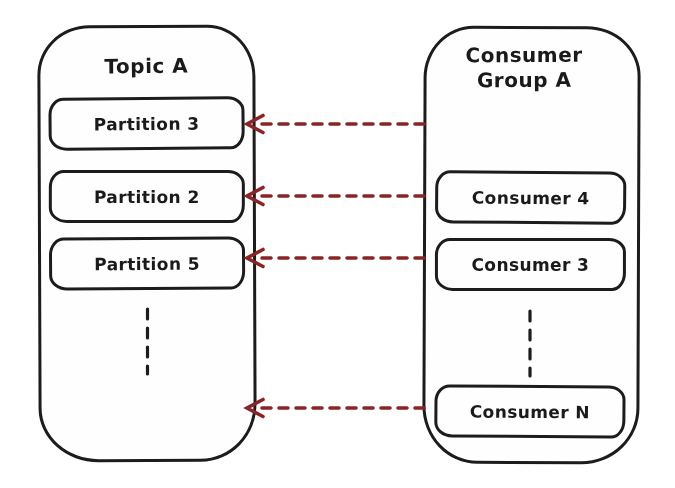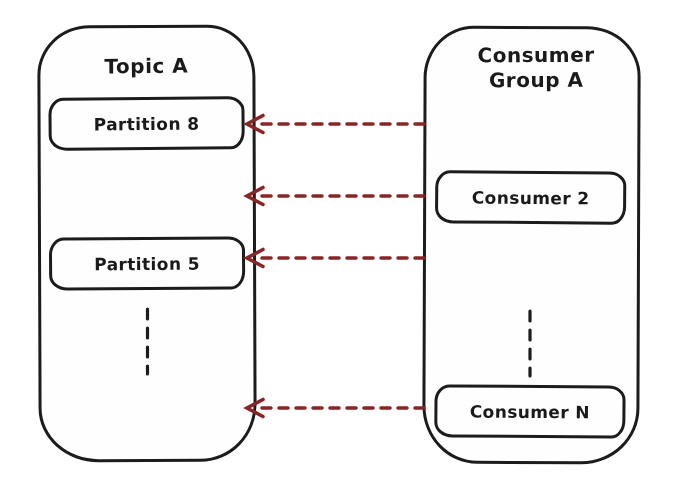--- a/index.html
+++ b/index.html
@@ -47,21 +47,21 @@
     font-weight: 600;
     letter-spacing: 0.5px;
     line-height: 1.25;
     transform: rotate(-0.5deg);
   }
   .group-left .group-title {
     top: 26px;
   }
   .group-right .group-title {
     top: 14px;
-    left: 32px;
+    left: 20px;
     width: 155px;
     right: auto;
   }
   .node-box {
     position: absolute;
     border: 3px solid #1c1c1c;
     border-radius: 15px 17px 14px 18px / 17px 14px 18px 15px;
     background: #fefefe;
     box-sizing: border-box;
     width: 196px;
@@ -89,31 +89,37 @@
   }
 </style>
 </head>
 <body>
 
 <div class="canvas">
 
   <div class="group-container group-left">
     <div class="group-title">Topic A</div>
     <div class="node-box pos-1">
-      <span>Partition 8</span>
+      <span>Partition 3</span>
+    </div>
+    <div class="node-box pos-2">
+      <span>Partition 2</span>
     </div>
     <div class="node-box pos-3">
       <span>Partition 5</span>
     </div>
   </div>
 
   <div class="group-container group-right">
     <div class="group-title">Consumer Group A</div>
     <div class="node-box pos-2">
-      <span>Consumer 2</span>
+      <span>Consumer 4</span>
+    </div>
+    <div class="node-box pos-3">
+      <span>Consumer 3</span>
     </div>
     <div class="node-box pos-n">
       <span>Consumer N</span>
     </div>
   </div>
 
   <svg class="overlay-svg" width="675" height="488" viewBox="0 0 675 488">
 
     <g fill="none" stroke-width="3.2" stroke-linecap="round" stroke-dasharray="10 9" stroke="#1c1c1c">
       <line x1="147.5" y1="309" x2="147.5" y2="374"></line>

